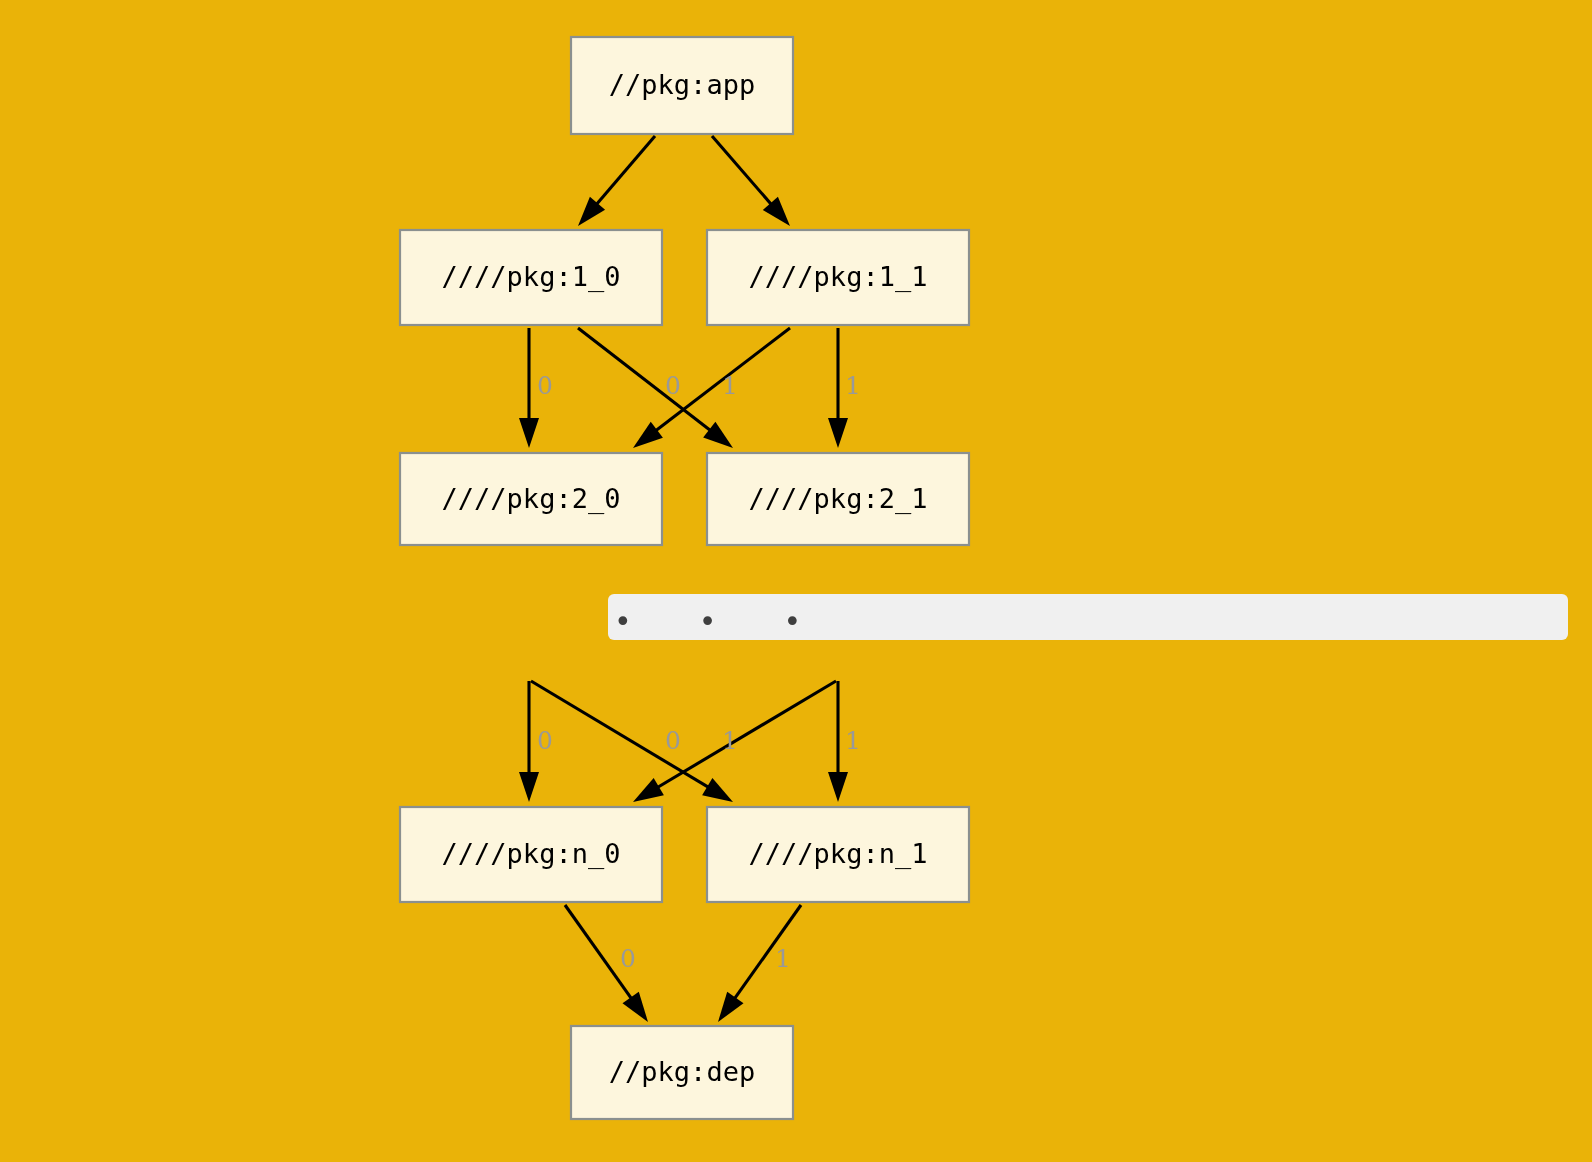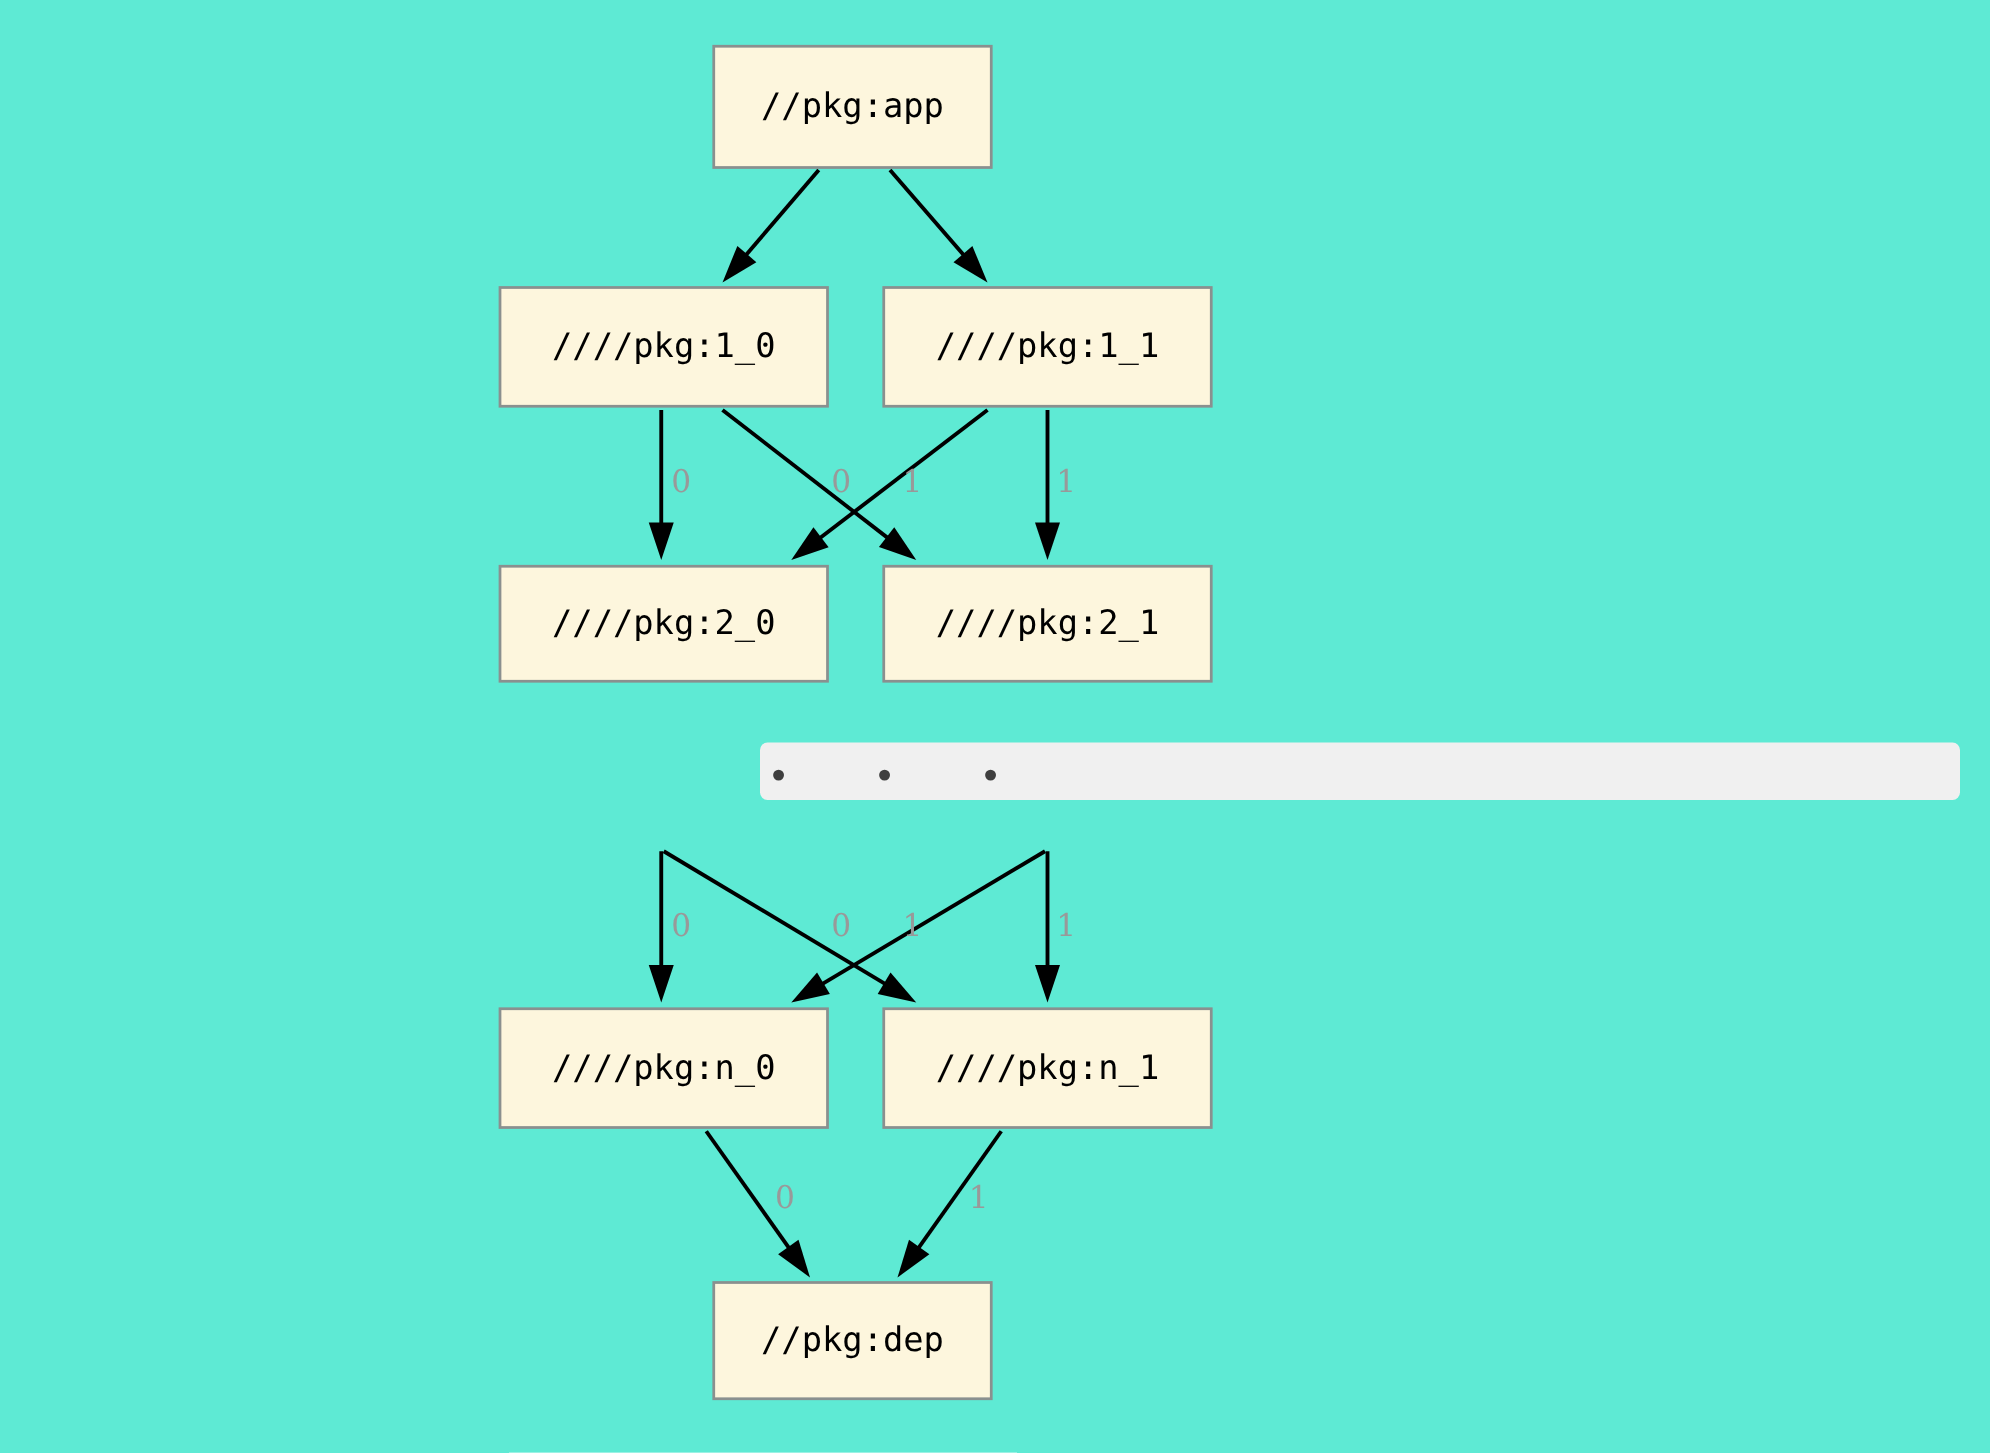--- a/index.html
+++ b/index.html
@@ -11,21 +11,21 @@
   body {
     width: 1592px;
     height: 1162px;
     font-family: "Liberation Sans", sans-serif;
     overflow: hidden;
   }
   #graph-canvas {
     position: relative;
     width: 1592px;
     height: 1162px;
-    background: #5eead4;
+    background: #eab308;
   }
   svg#graph-svg {
     position: absolute;
     left: 0;
     top: 0;
     width: 1592px;
     height: 1162px;
     display: block;
   }
   .node-rect {

